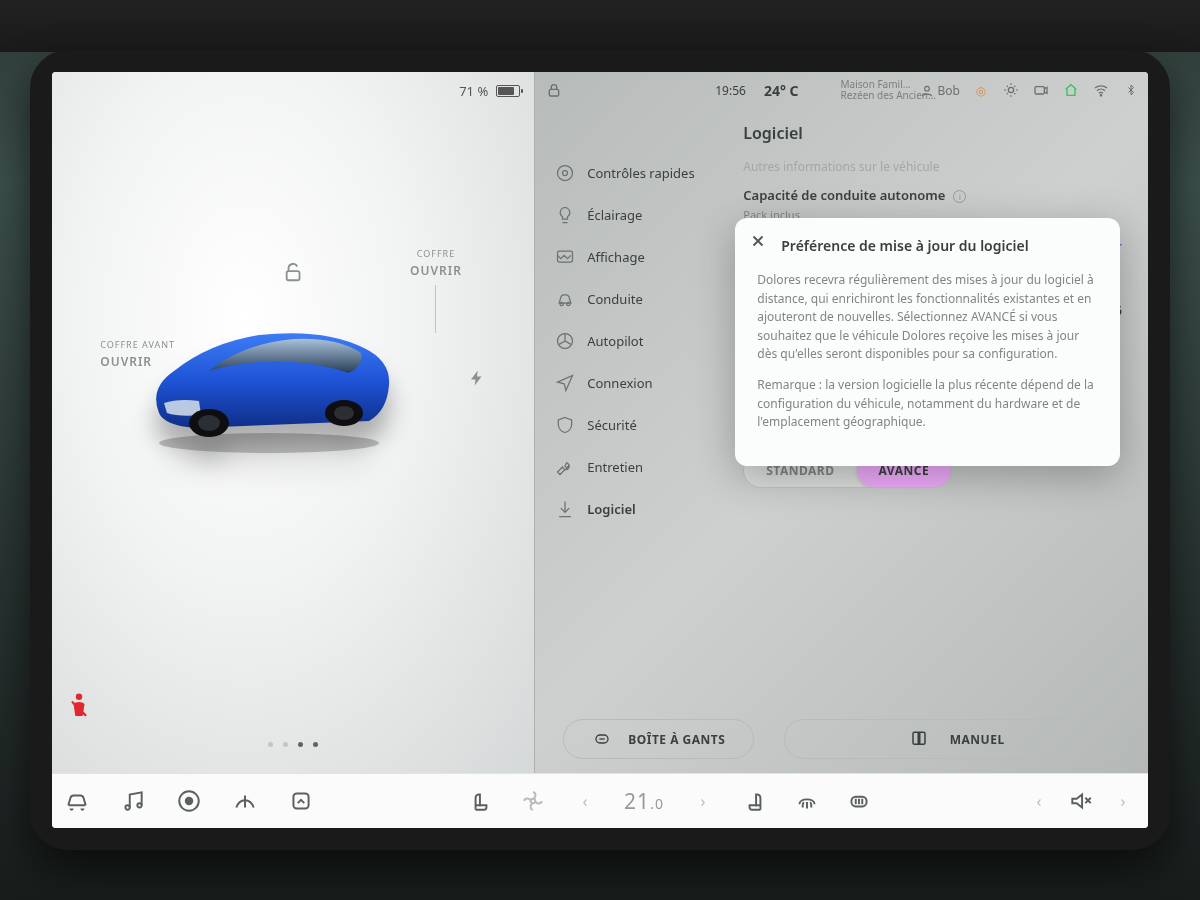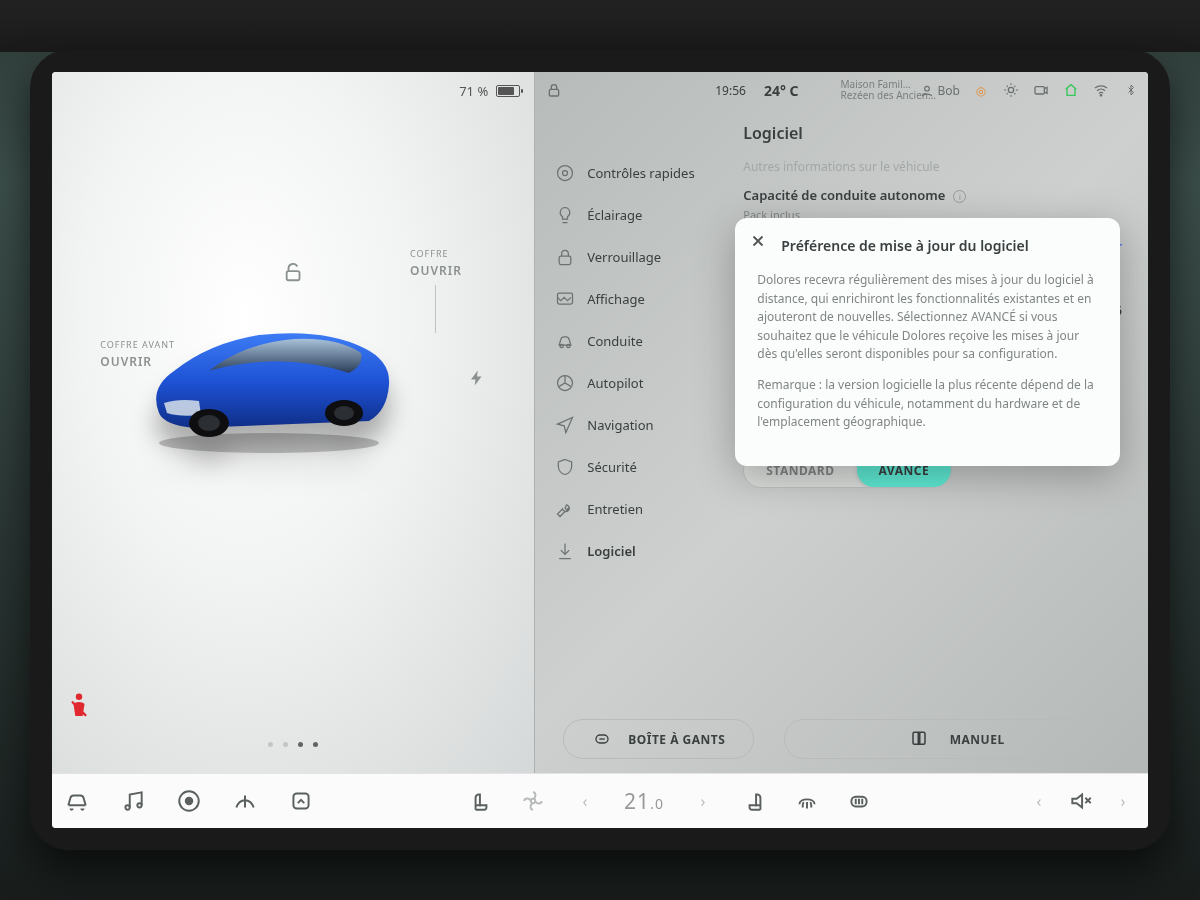--- a/index.html
+++ b/index.html
@@ -64,21 +64,21 @@
   .field{margin-bottom:16px}
   .field-label{font-size:13px;color:var(--text);font-weight:600}
   .field-sub{font-size:11px;color:var(--muted);margin-top:2px}
   .info-i{display:inline-flex;width:13px;height:13px;border:1px solid #999;border-radius:50%;align-items:center;justify-content:center;font-size:9px;color:#999;margin-left:4px;font-style:normal;cursor:pointer}
   .notes-link{font-size:12px;color:var(--accent);font-weight:600}
   .version{font-size:13px;color:var(--text);font-weight:600}
 
   .pref-row{margin-top:26px}
   .seg{display:inline-flex;border:1px solid #c0c3c2;border-radius:22px;height:36px;overflow:hidden;margin-top:10px;background:#dcdedc}
   .seg button{border:0;background:transparent;padding:0 22px;font-size:12px;font-weight:700;letter-spacing:.5px;color:var(--muted);cursor:pointer}
-  .seg button.active{background:#5eead4;color:var(--text);border-radius:22px;box-shadow:0 1px 4px rgba(0,0,0,.15)}
+  .seg button.active{background:#f0abfc;color:var(--text);border-radius:22px;box-shadow:0 1px 4px rgba(0,0,0,.15)}
 
   .footer-buttons{position:absolute;left:28px;right:20px;bottom:14px;display:flex;gap:30px}
   .pill-btn{flex:0 0 auto;display:inline-flex;align-items:center;gap:16px;height:40px;border:1px solid #b8bbba;border-radius:24px;padding:0 28px;background:transparent;font-size:12px;font-weight:700;letter-spacing:.5px;color:var(--text);cursor:pointer}
   .pill-btn.wide{flex:1;justify-content:center;gap:20px}
 
   
   .popover{position:absolute;left:200px;right:28px;top:146px;background:#fbfdfd;border-radius:12px;box-shadow:0 10px 40px rgba(0,0,0,.28);padding:18px 22px 22px;z-index:5}
   .popover h3{margin:0 0 16px;font-size:14px;color:var(--text);font-weight:600}
   .popover .close{position:absolute;left:14px;top:14px;cursor:pointer;width:18px;height:18px;color:#555}
   .popover h3{padding-left:24px}
@@ -111,21 +111,21 @@
       <span class="bolt-icon">
         <svg width="18" height="24" viewBox="0 0 24 24" fill="#8b9190">
             <path d="M13 2L4 14h6l-1 8 9-12h-6z"></path>
           </svg>
       </span>
 
       <div class="open-label front-trunk">
         <span class="sub">COFFRE AVANT</span>
         <span style="font-weight:600">OUVRIR</span>
       </div>
-      <div class="open-label trunk" style="text-align:left">
+      <div class="open-label trunk" style="text-align:center">
         <span class="sub">COFFRE</span>
         <span style="font-weight:600">OUVRIR</span>
         <div class="open-line"></div>
       </div>
 
       <div class="car">
         <svg viewBox="0 0 260 150">
           <defs>
             <linearGradient id="body" x1="0" y1="0" x2="0" y2="1">
               <stop offset="0" stop-color="#3d7cf5"></stop>
@@ -231,27 +231,20 @@
               <span>Contrôles rapides</span>
             </div>
           <div class="sb-item">
               <svg viewBox="0 0 24 24">
                 <path d="M9 21h6M10 17h4M12 3a6 6 0 00-3 11v3h6v-3a6 6 0 00-3-11z"></path>
               </svg>
               <span>Éclairage</span>
             </div>
           <div class="sb-item">
               <svg viewBox="0 0 24 24">
-                <rect x="5" y="11" width="14" height="10" rx="2"></rect>
-                <path d="M8 11V8a4 4 0 018 0v3"></path>
-              </svg>
-              <span>Verrouillage</span>
-            </div>
-          <div class="sb-item">
-              <svg viewBox="0 0 24 24">
                 <rect x="3" y="5" width="18" height="13" rx="2"></rect>
                 <path d="M3 10l4 4 4-4 4 4 4-4"></path>
               </svg>
               <span>Affichage</span>
             </div>
           <div class="sb-item">
               <svg viewBox="0 0 24 24">
                 <path d="M5 17h14l-2-7a4 4 0 00-4-3H11a4 4 0 00-4 3z"></path>
                 <circle cx="8" cy="18" r="2"></circle>
                 <circle cx="16" cy="18" r="2"></circle>
@@ -262,21 +255,21 @@
               <svg viewBox="0 0 24 24">
                 <circle cx="12" cy="12" r="9"></circle>
                 <path d="M12 3v9M5 16l7-4 7 4"></path>
               </svg>
               <span>Autopilot</span>
             </div>
           <div class="sb-item">
               <svg viewBox="0 0 24 24">
                 <path d="M3 11l18-8-8 18-2-8z"></path>
               </svg>
-              <span>Navigation</span>
+              <span>Connexion</span>
             </div>
           <div class="sb-item">
               <svg viewBox="0 0 24 24">
                 <path d="M12 3l8 3v5c0 5-3.5 9-8 10-4.5-1-8-5-8-10V6z"></path>
               </svg>
               <span>Sécurité</span>
             </div>
           <div class="sb-item">
               <svg viewBox="0 0 24 24">
                 <path d="M14 7a4 4 0 11-5 5L3 18l3 3 6-6a4 4 0 005-5l-3 3-2-2z"></path>

